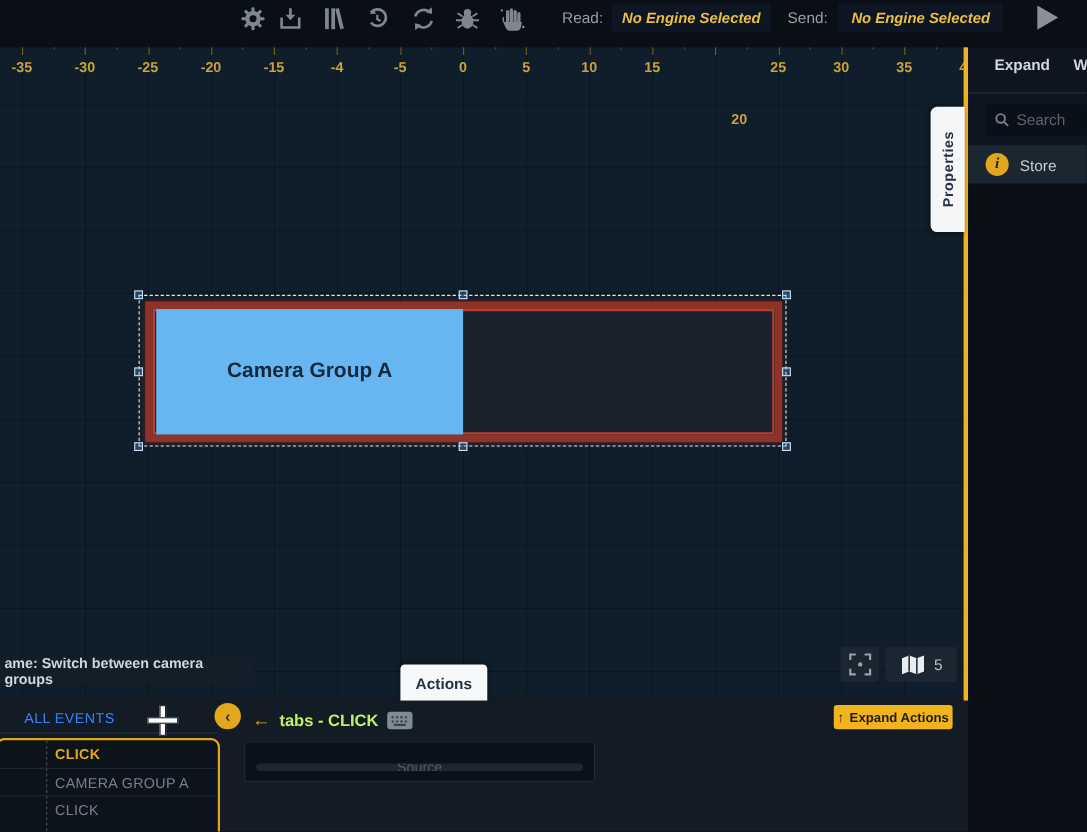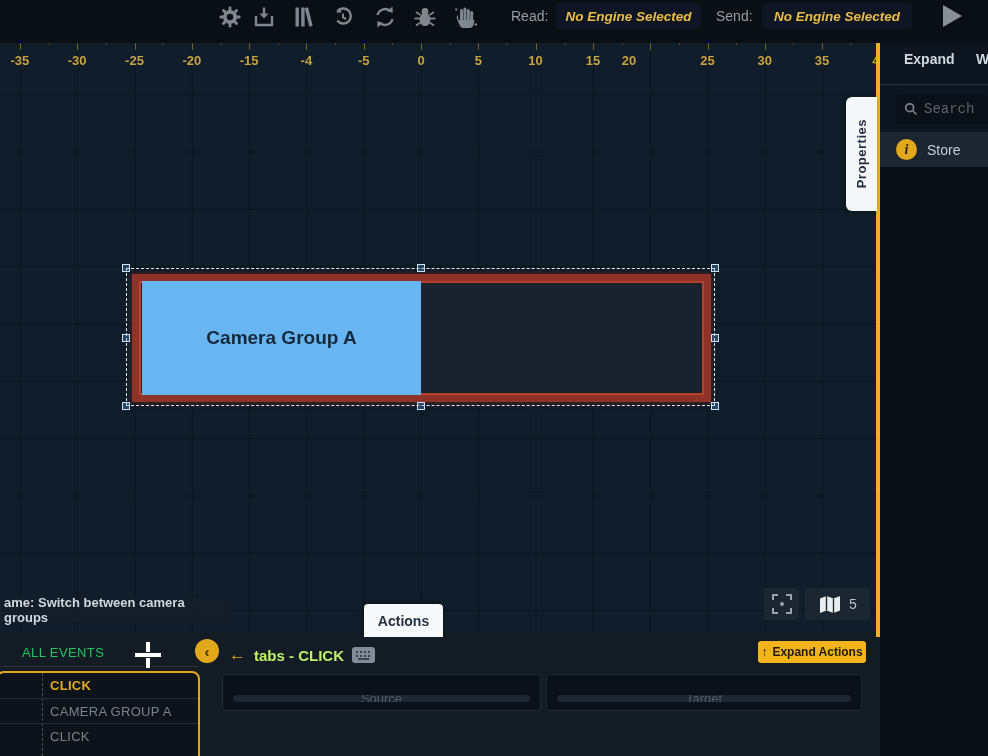--- a/index.html
+++ b/index.html
@@ -70,33 +70,33 @@
     z-index:21; cursor:pointer; box-shadow:-1px 1px 4px rgba(0,0,0,.4); }
   .properties-tab span { writing-mode:vertical-rl; transform:rotate(180deg); font-size:13px; font-weight:bold; color:#253041; letter-spacing:.5px; }
 
   
   .sidebar { position:absolute; left:880px; top:33px; width:108px; height:723px; background:#0d1620; }
   .sb-tab { position:absolute; top:18px; font-size:14px; font-weight:bold; color:#cfd7df; cursor:pointer; }
   .sb-underline { position:absolute; left:0; top:51px; width:108px; height:1px; background:#26313c; }
   .sb-search { position:absolute; left:16px; top:61px; width:92px; height:30px; background:#0a1018; border-radius:3px;
     display:flex; align-items:center; padding-left:8px; gap:6px; }
   .sb-search input { background:transparent; border:none; outline:none; width:58px;
-    font-family:Liberation Mono, monospace; font-size:14px; color:#aab4be; }
+    font-family:Liberation Sans, sans-serif; font-size:14px; color:#aab4be; }
   .sb-search input::placeholder { color:#5a646e; }
   .store-row { position:absolute; left:0; top:99px; width:108px; height:35px; background:#1c2631;
     display:flex; align-items:center; padding-left:16px; gap:10px; cursor:pointer; }
   .store-row .info-circle { width:21px; height:21px; border-radius:50%; background:#e2a81c;
     display:flex; align-items:center; justify-content:center;
     font-family:"Liberation Serif",serif; font-style:italic; font-weight:bold; font-size:14px; color:#20242b; }
   .store-row .store-label { font-size:14px; color:#c4cdd7; }
   .sb-lower { position:absolute; left:0; top:134px; width:108px; height:589px; background:#0a0f16; }
 
   
   .bottom { position:absolute; left:0; top:637px; width:880px; height:119px; background:#131b25; }
-  .all-events { position:absolute; left:22px; top:8px; font-size:13px; color:#22c55e; letter-spacing:.4px; }
+  .all-events { position:absolute; left:22px; top:8px; font-size:13px; color:#3b82f6; letter-spacing:.4px; }
   .ae-underline { position:absolute; left:0; top:29px; width:198px; height:1px; background:#29323c; }
   .collapse-circle { position:absolute; left:195px; top:2px; width:24px; height:24px; border-radius:50%; background:#e2a81c;
     display:flex; align-items:center; justify-content:center; font-size:15px; font-weight:bold; color:#3a3214; cursor:pointer; z-index:5; }
   .event-box { position:absolute; left:-4px; top:34px; width:204px; height:92px; background:#0d131b;
     border:2px solid #dfa71c; border-radius:8px; overflow:hidden; }
   .event-guide { position:absolute; left:44px; top:0; height:100%; width:0; border-left:1px dashed #434e59; }
   .event-row { position:relative; height:25px; display:flex; align-items:center; padding-left:52px;
     font-size:13px; letter-spacing:.3px; color:#76828c; cursor:pointer; }
   .event-row.selected { color:#e3aa1c; font-weight:bold; }
   .event-row + .event-row { border-top:1px solid #222b34; }
@@ -242,21 +242,21 @@
       <div class="ruler-tick major" style="left: 478.3px;"></div>
       <div class="ruler-num" style="left: 456.3px;">5</div>
       <div class="ruler-tick minor" style="left: 506.95px;"></div>
       <div class="ruler-tick major" style="left: 535.6px;"></div>
       <div class="ruler-num" style="left: 513.6px;">10</div>
       <div class="ruler-tick minor" style="left: 564.25px;"></div>
       <div class="ruler-tick major" style="left: 592.9px;"></div>
       <div class="ruler-num" style="left: 570.9px;">15</div>
       <div class="ruler-tick minor" style="left: 621.55px;"></div>
       <div class="ruler-tick major" style="left: 650.2px;"></div>
-      <div class="ruler-num" style="left: 607px;">20</div>
+      <div class="ruler-num" style="left: 650px; margin-top: 48px;">20</div>
       <div class="ruler-tick minor" style="left: 678.85px;"></div>
       <div class="ruler-tick major" style="left: 707.5px;"></div>
       <div class="ruler-num" style="left: 685.5px;">25</div>
       <div class="ruler-tick minor" style="left: 736.15px;"></div>
       <div class="ruler-tick major" style="left: 764.8px;"></div>
       <div class="ruler-num" style="left: 742.8px;">30</div>
       <div class="ruler-tick minor" style="left: 793.45px;"></div>
       <div class="ruler-tick major" style="left: 822.1px;"></div>
       <div class="ruler-num" style="left: 800.1px;">35</div>
       <div class="ruler-tick minor" style="left: 850.75px;"></div>
@@ -351,16 +351,13 @@
   </div>
 
   <div class="expand-btn">
     <span>↑</span>
     <span>Expand Actions</span>
   </div>
 
   <div class="st-field source">
     <input type="text" placeholder="Source" style="">
   </div>
-  <div class="st-field target">
-    <input type="text" placeholder="Target" style="">
-  </div>
 </div>
 
 </body></html>

